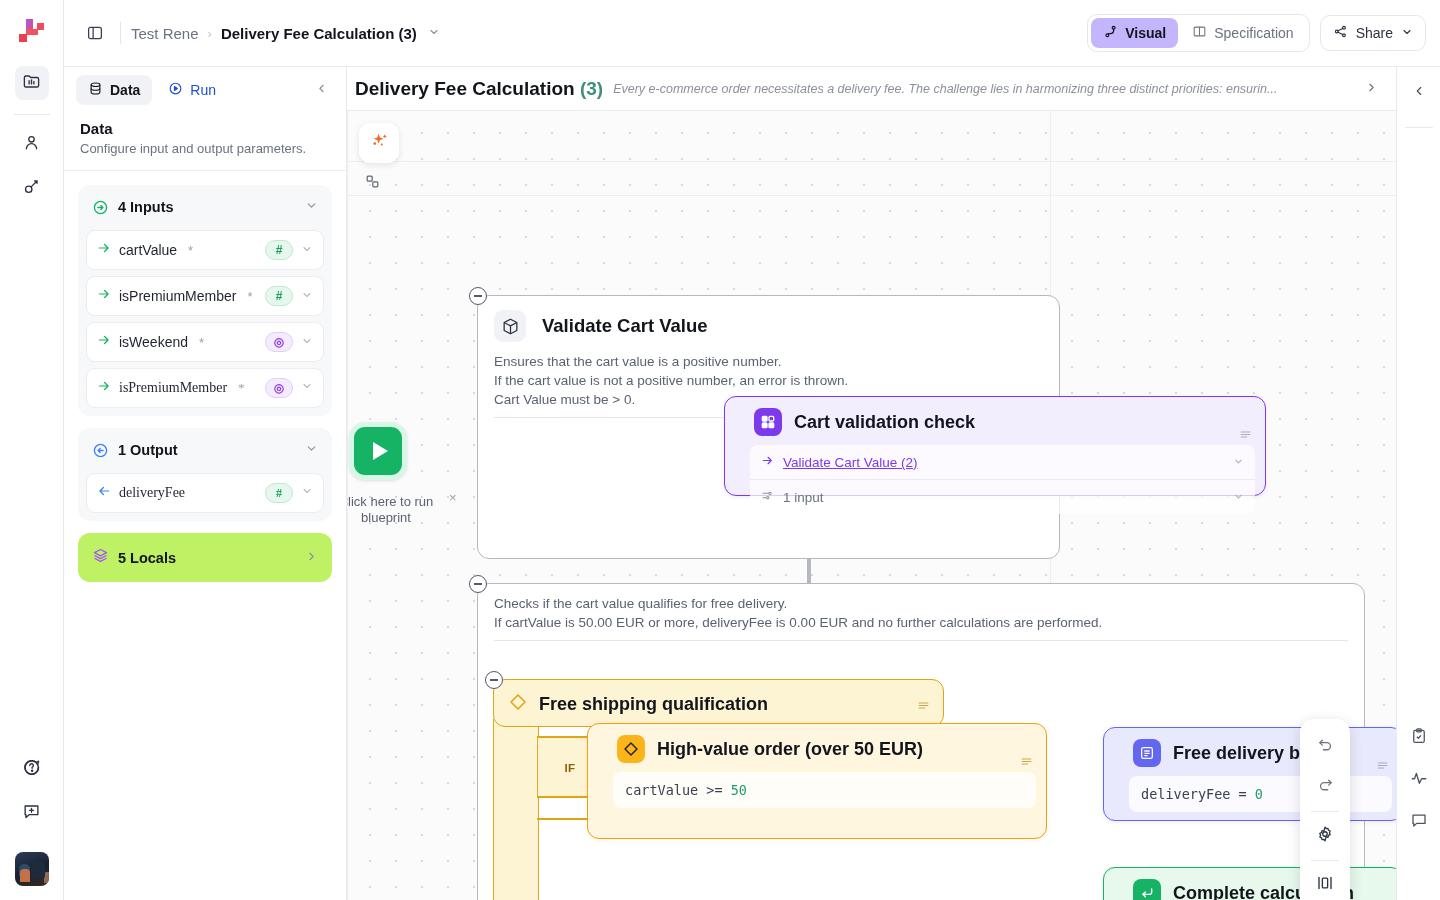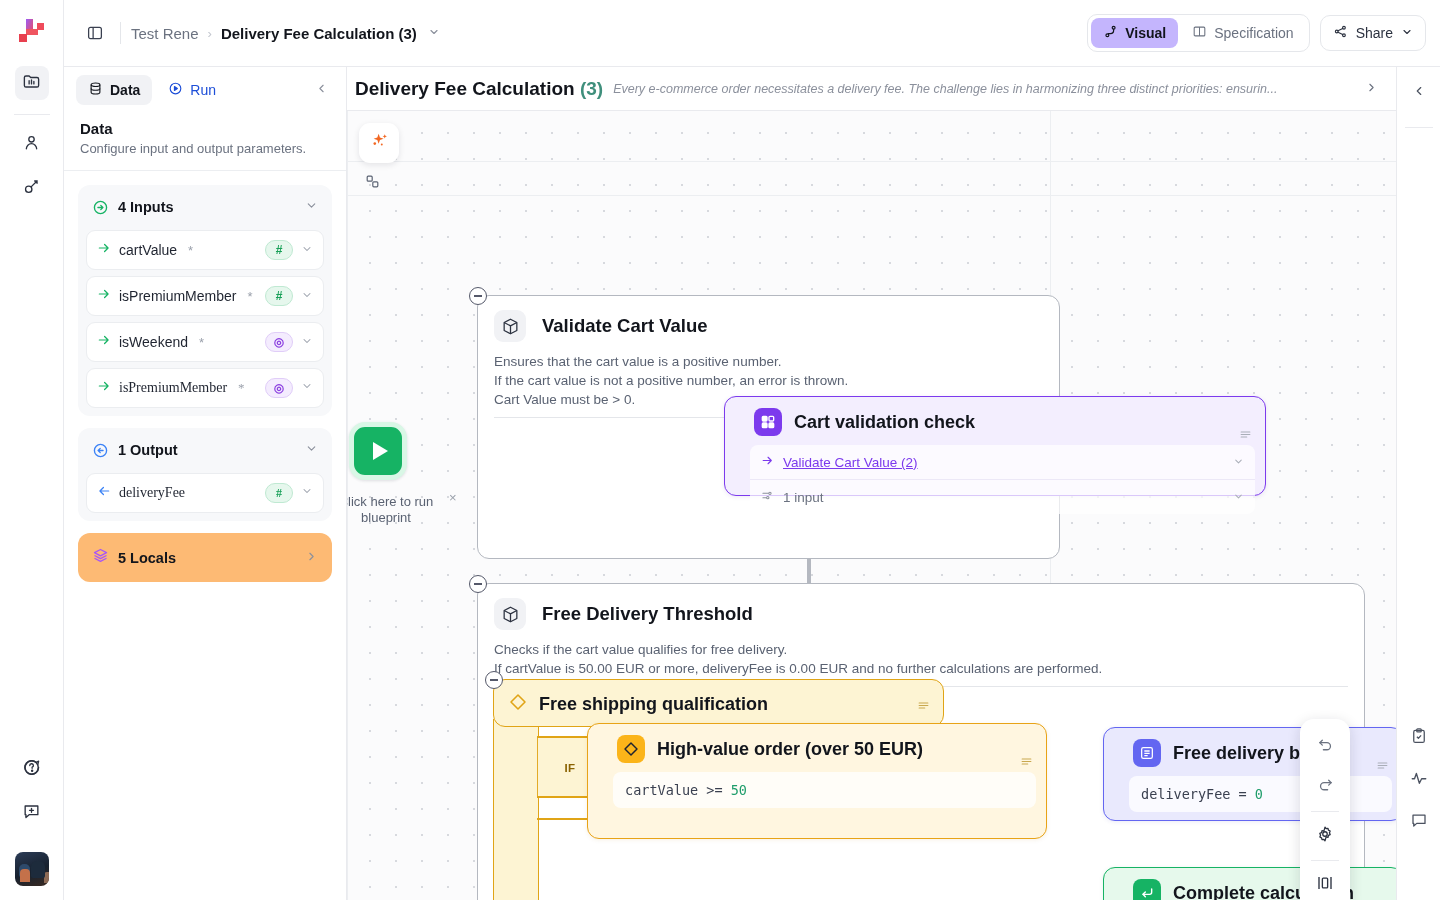--- a/index.html
+++ b/index.html
@@ -114,21 +114,21 @@
   .row-name { font-size: 14px; color: #1f2430; }
   .req { color: #9aa0ab; font-size: 13px; margin-left: 3px; }
   .badge {
     margin-left: auto; display: flex; align-items: center; justify-content: center;
     min-width: 28px; height: 20px; border-radius: 10px; font-size: 12px; font-weight: 700; padding: 0 7px;
   }
   .badge.num { background: #e6f7ed; color: #18a058; border: 1px solid #bfe9d2; }
   .badge.bool { background: #f4ecfe; color: #8b3fe0; border: 1px solid #e0cdf8; }
   .row-caret { color: #9aa0ab; font-size: 12px; }
   .locals-row {
-    display: flex; align-items: center; gap: 9px; background: #fdba74; border-radius: 12px;
+    display: flex; align-items: center; gap: 9px; background: #bef264; border-radius: 12px;
     padding: 14px 14px; cursor: pointer;
   }
   .locals-title { font-size: 14.5px; font-weight: 700; color: #12151c; }
   .locals-caret { margin-left: auto; color: #8b909c; font-size: 13px; }
 
   
   .canvas-wrap { flex: 1; position: relative; min-width: 0; background: #fbfbfc; overflow: hidden; }
   .canvas-header {
     height: 44px; background: #fff; border-bottom: 1px solid #e9eaee;
     display: flex; align-items: center; gap: 10px; padding: 0 12px 0 8px;
@@ -674,29 +674,20 @@
                   <svg width="11" height="11" viewBox="0 0 24 24" fill="none" stroke="currentColor" stroke-width="2.2" stroke-linecap="round" stroke-linejoin="round">
                       <path d="M6 9l6 6 6-6"></path>
                     </svg>
                 </span>
               </div>
             </div>
           </div>
 
           <div class="section" style="left:130px; top:472px; width:888px; height:400px;">
             <div class="sec-collapse"></div>
-            <div class="sec-head">
-              <span class="sec-ico">
-                <svg width="19" height="19" viewBox="0 0 24 24" fill="none" stroke="currentColor" stroke-width="1.6" stroke-linejoin="round">
-                  <path d="M12 2.8 20 7v10l-8 4.2L4 17V7z"></path>
-                    <path d="m4 7 8 4.2L20 7M12 11.2v10"></path>
-                </svg>
-              </span>
-              <span class="sec-title">Free Delivery Threshold</span>
-            </div>
             <div class="sec-desc" style="white-space:pre-line;">Checks if the cart value qualifies for free delivery.
 If cartValue is 50.00 EUR or more, deliveryFee is 0.00 EUR and no further calculations are performed.</div>
             <div class="sec-rule"></div>
           </div>
 
           <div class="branch-stem" style="left:146px; top:608px; width:46px; height:222px;"></div>
 
           <div class="branch" style="left:146px; top:568px; width:451px; height:48px;">
             <div class="sec-collapse"></div>
             <div class="branch-head">

